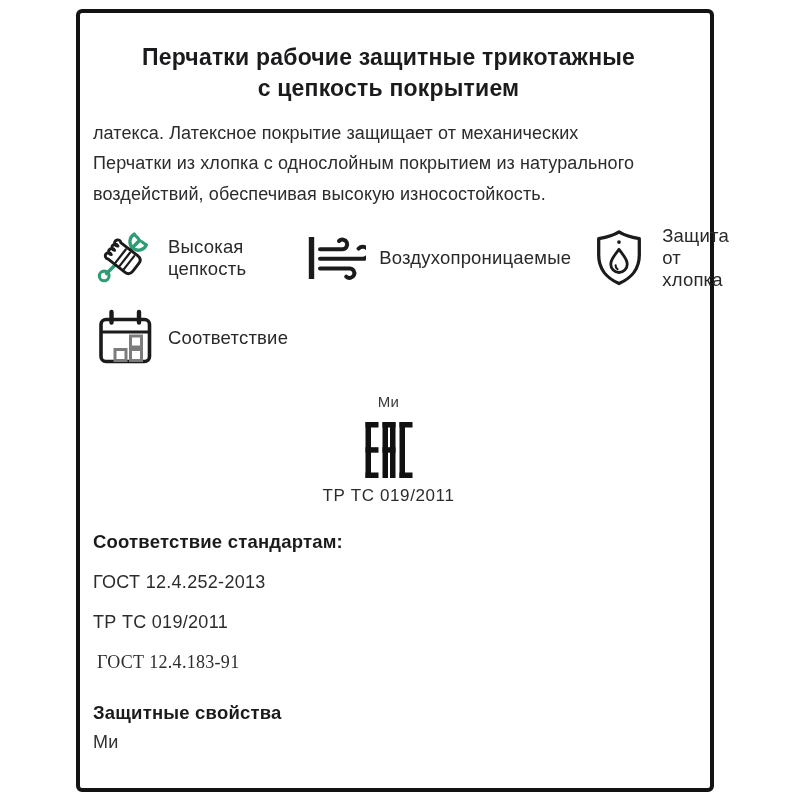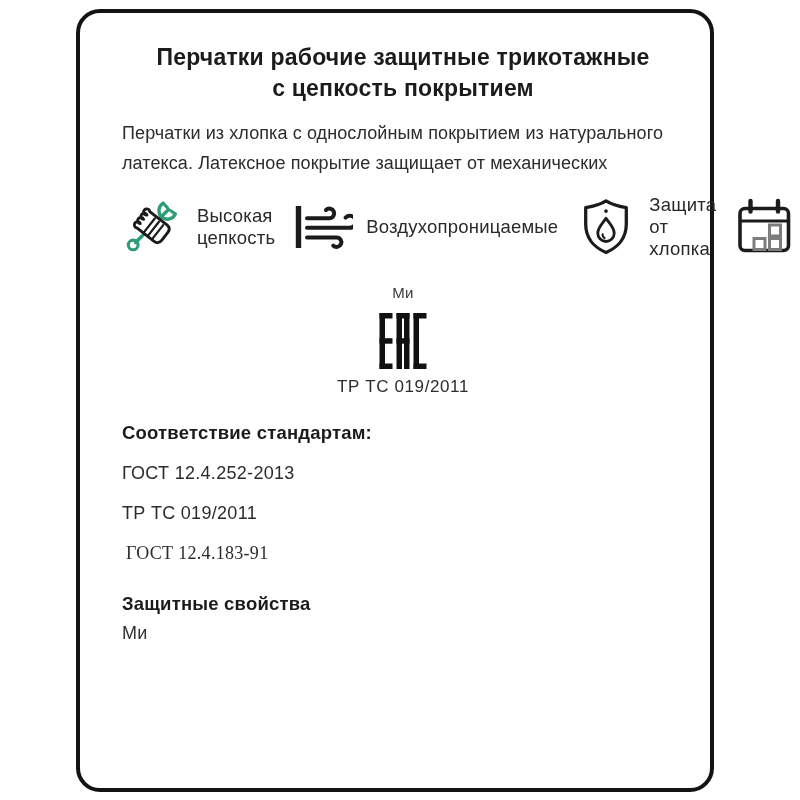--- a/index.html
+++ b/index.html
@@ -1,25 +1,25 @@
 <!DOCTYPE html>
 <html><head>
 <meta charset="utf-8">
 <style>
   * { margin:0; padding:0; box-sizing:border-box; }
   html,body { width:800px; height:800px; background:#ffffff; font-family:"Liberation Sans", sans-serif; color:#222224; }
   .card {
     position:absolute; left:76px; top:9px; width:638px; height:783px;
-    border:4.5px solid #131313; border-radius:24px;
-    padding:20px 26px 20px 42px; background:#fff;
+    border:4.5px solid #131313; border-radius:6px;
+    padding:20px 26px 20px 13px; background:#fff;
   }
   .title { text-align:center; margin-top:9px; font-size:23px; font-weight:bold; color:#1b1b1d; line-height:1.36; letter-spacing:0.2px; }
   .title span { display:block; }
   .description { margin-top:13px; font-size:18px; line-height:1.72; color:#2c2c2e; letter-spacing:0.1px; }
-  .features { margin-top:15px; display:grid; grid-template-columns:1fr 1fr 1fr 1fr; row-gap:14px; column-gap:6px;gap:16px; }
+  .features { margin-top:15px; display:grid; grid-template-columns:1fr 1fr 1fr; row-gap:14px; column-gap:6px;gap:16px; }
   .feature { display:flex; align-items:center; gap:11px; min-height:62px; }
   .feature .icon-box { width:64px; height:60px; flex:none; display:flex; align-items:center; justify-content:center; }
   .feature-label { font-size:18.5px; color:#29292b; letter-spacing:0.2px; }
   .cert { text-align:center; margin-top:24px; }
   .marking { font-size:15px; color:#39393b; letter-spacing:0.4px; }
   .eac { margin-top:12px; }
   .regulation { margin-top:8px; font-size:17px; color:#2c2c2e; letter-spacing:0.6px; }
   .standards { margin-top:25px; }
   .standards-heading { font-size:18.5px; font-weight:bold; color:#1b1b1d; letter-spacing:0.2px;margin-top:14px; }
   .standards-item { margin-top:19px; font-size:18px; color:#2c2c2e; letter-spacing:0.3px; }
@@ -33,22 +33,23 @@
 <body>
 
 <div class="card">
 
   <h1 class="title">
     <span>Перчатки рабочие защитные трикотажные</span>
     <span>с цепкость покрытием</span>
   </h1>
 
   <div class="description">
+    <div>латекса. Латексное покрытие защищает от механических</div>
     <div>Перчатки из хлопка с однослойным покрытием из натурального</div>
-    <div>латекса. Латексное покрытие защищает от механических</div>
+    <div>воздействий, обеспечивая высокую износостойкость.</div>
   </div>
 
   <div class="features">
 
     <div class="feature">
       <span class="icon-box">
         <svg width="62" height="58" viewBox="0 0 64 58" fill="none">
           <path d="M41.5,4.5 A8.8,8.8 0 1 0 54,15.5" stroke="#2E9D76" stroke-width="3.4" stroke-linecap="round"></path>
           <path d="M41.5,4.5 L45.8,9 M54,15.5 L49.3,12.2" stroke="#2E9D76" stroke-width="3.2" stroke-linecap="round"></path>
           <path d="M47,11 L13,45" stroke="#2E9D76" stroke-width="3.6" stroke-linecap="round"></path>

